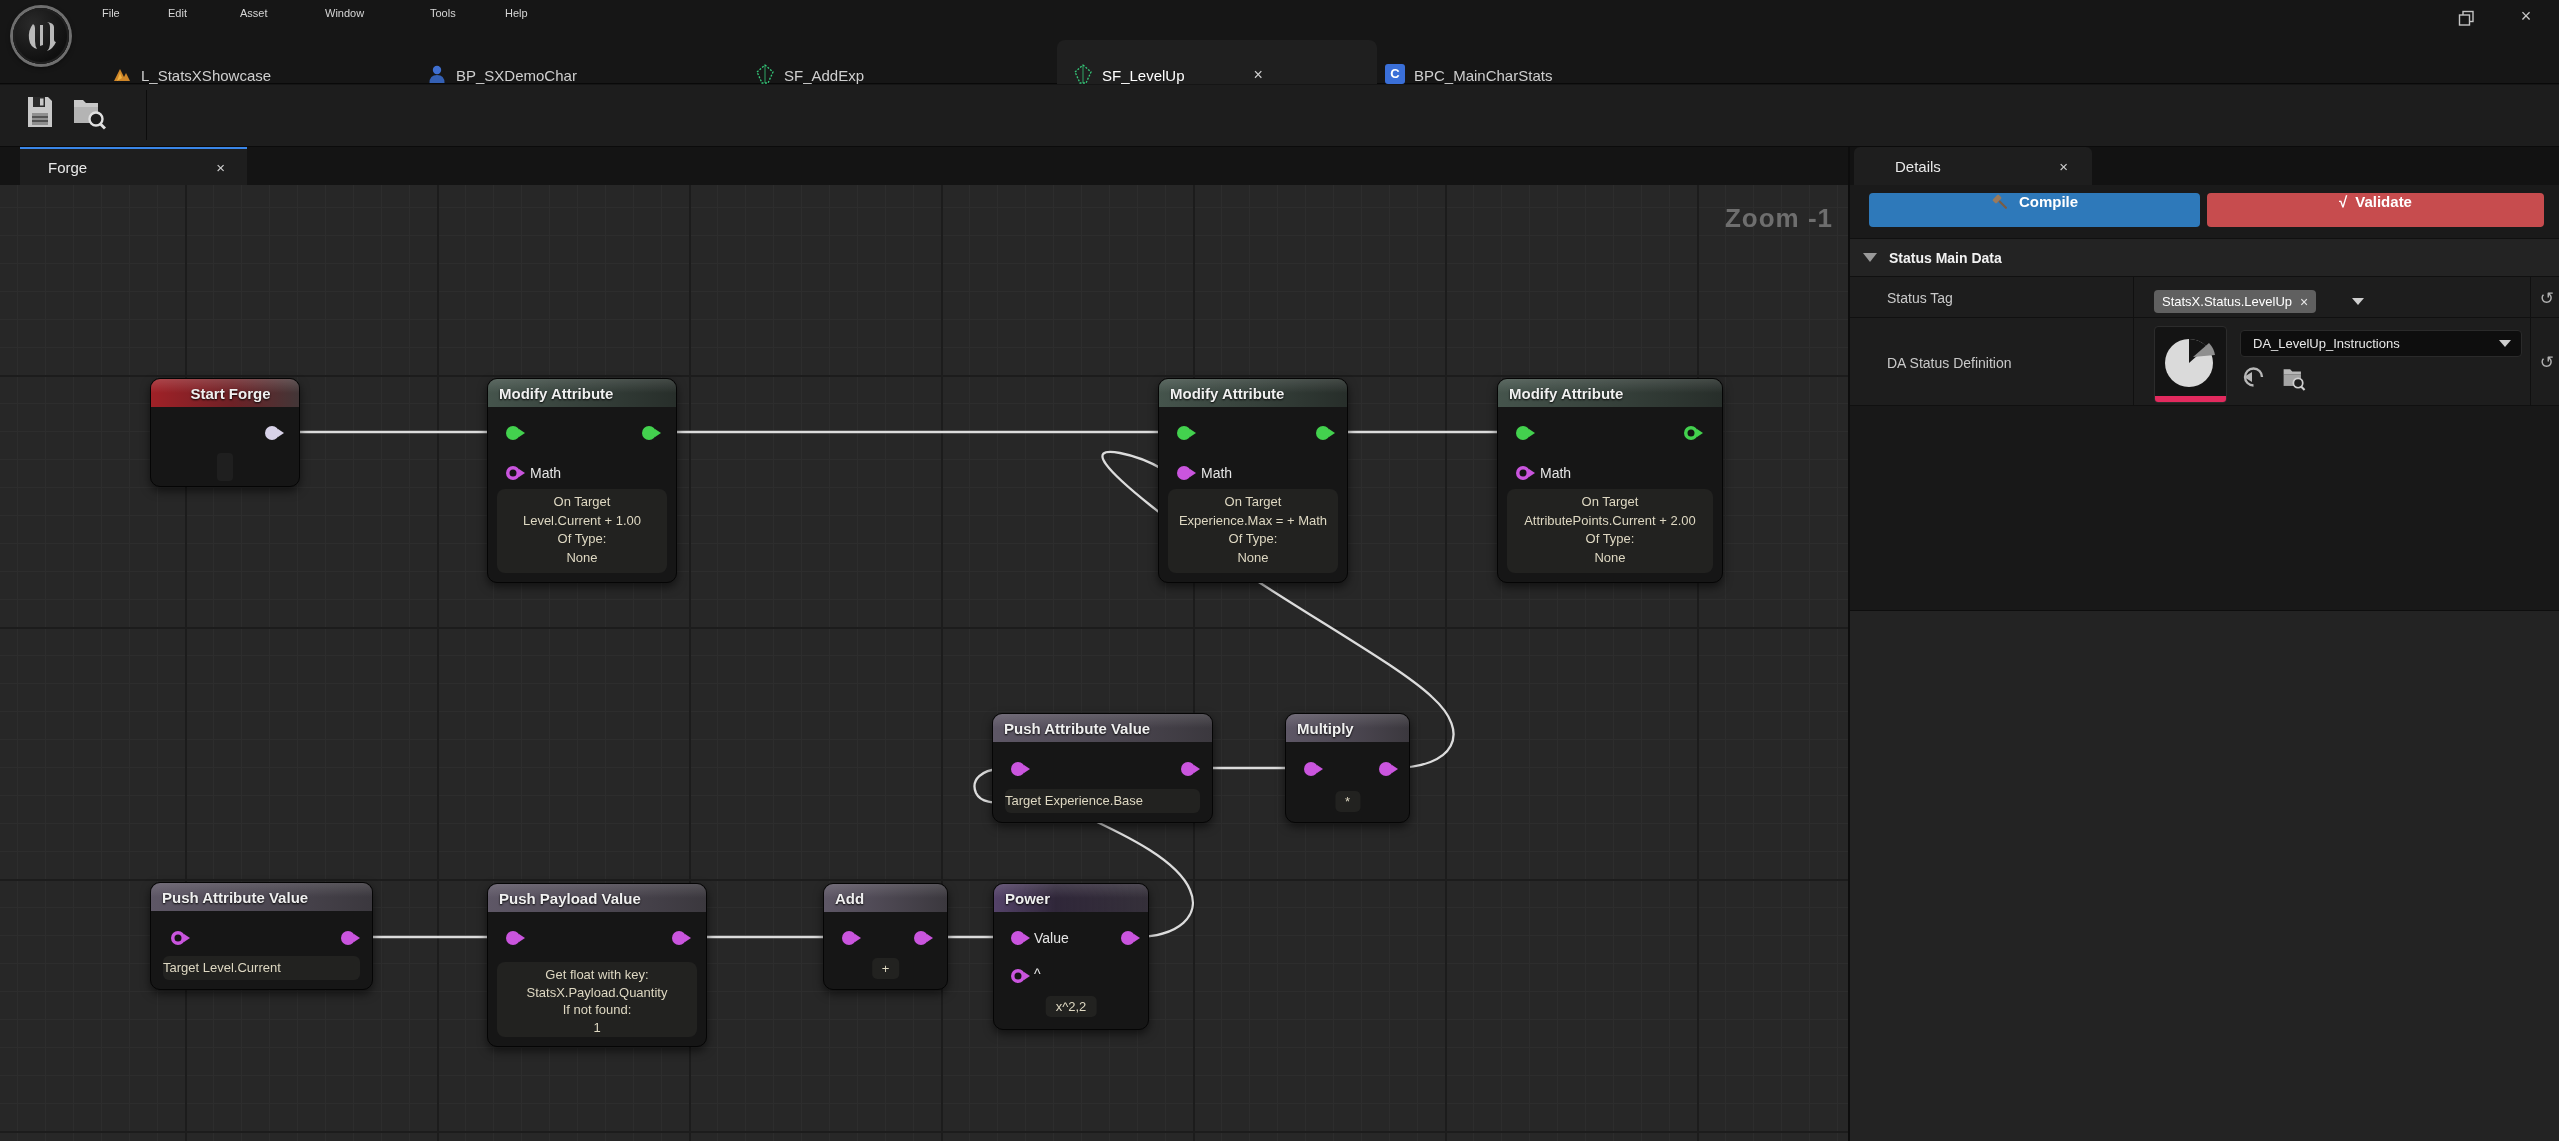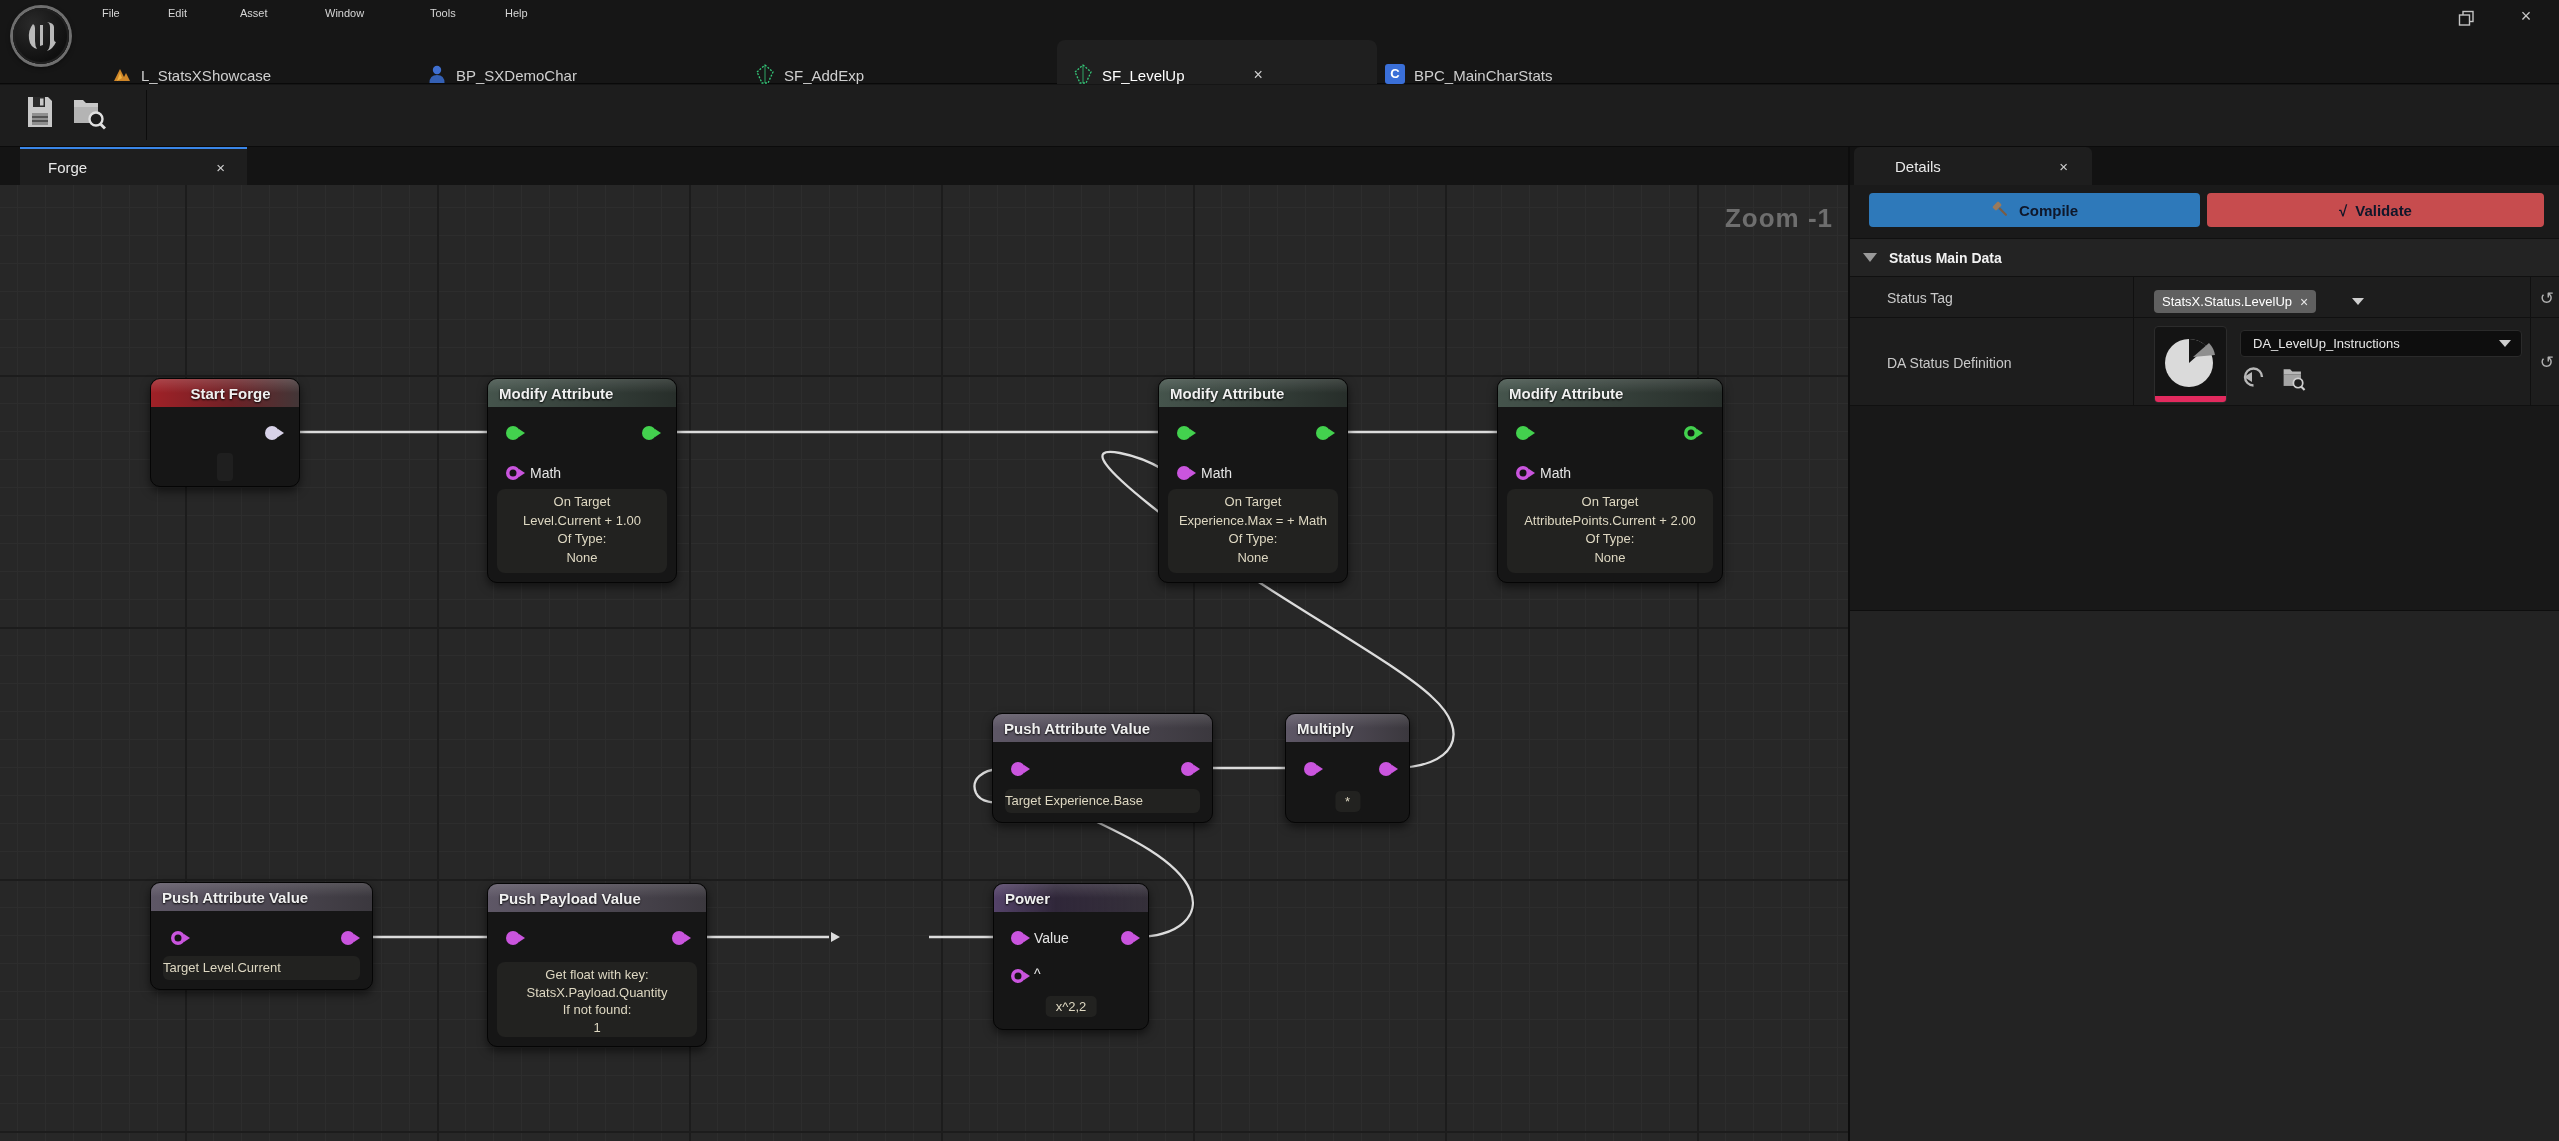--- a/index.html
+++ b/index.html
@@ -74,22 +74,22 @@
               background:#1f1f1f; border-radius:4px; }
 
   
   .details { position:absolute; left:1848px; top:147px; width:711px; height:994px; background:#181818; border-left:2px solid #0d0d0d; }
   .d-tabband { position:absolute; left:0; top:0; width:711px; height:38px; background:#121212; }
   .d-tab { position:absolute; left:4px; top:0; width:238px; height:38px; background:#1e1e1e; border-radius:6px 6px 0 0;
            display:flex; align-items:center; color:#e8e8e8; font-size:15px;gap:14px; }
   .d-tab .lbl { margin-left:41px; }
   .d-tab .x { margin-left:auto; margin-right:24px; color:#cfcfcf; }
   .d-buttons { position:absolute; left:0; top:38px; width:711px; height:53px; background:#1a1a1a; }
-  .btn { position:absolute; top:8px; height:34px; border-radius:4px; display:flex; align-items:center; justify-content:center;
-         gap:8px; color:#0f172a; font-size:15px; font-weight:bold; cursor:pointer; }
+  .btn { position:absolute; top:8px; height:34px; border-radius:4px; display:flex; justify-content:center;
+         gap:8px; color:#ffffff; font-size:15px; font-weight:bold; cursor:pointer; }
   .btn-compile { left:19px; width:331px; background:#2e79ba; }
   .btn-validate { left:357px; width:337px; background:#c74c4e; }
   .d-section { position:absolute; left:0; top:91px; width:711px; height:39px; background:#232323;
                border-top:1px solid #101010; border-bottom:1px solid #101010; display:flex; align-items:center;
                color:#f2f2f2; font-size:14px; font-weight:bold; }
   .tri-down { width:0; height:0; border-left:7px solid transparent; border-right:7px solid transparent;
               border-top:9px solid #9a9a9a; margin:0 12px 0 13px; }
   .d-row { position:absolute; left:0; width:711px; background:#1d1d1d; border-bottom:1px solid #101010; }
   .d-row .collab { position:absolute; left:0; top:0; bottom:0; width:284px; border-right:1px solid #101010; }
   .d-row .colreset { position:absolute; right:0; top:0; bottom:0; width:31px; border-left:1px solid #101010; }
@@ -320,20 +320,28 @@
       <span class="pin data" style="left:18px;top:47px"></span>
       <span class="pin data" style="left:184px;top:47px"></span>
       <div class="node-footer" style="top:78px;line-height:17.5px">
         <div>Get float with key:</div>
         <div>StatsX.Payload.Quantity</div>
         <div>If not found:</div>
         <div>1</div>
       </div>
     </div>
 
+    <div class="node" style="left:823px;top:698px;width:125px;height:107px">
+      <div class="node-header hdr-purple">
+          <span>Add</span>
+        </div>
+      <span class="pin data" style="left:18px;top:47px"></span>
+      <span class="pin data" style="left:90px;top:47px"></span>
+      <div class="op-badge"><span>+</span></div>
+    </div>
 
     <div class="node" style="left:993px;top:698px;width:156px;height:147px">
       <div class="node-header hdr-power">
           <span>Power</span>
         </div>
       <span class="pin data" style="left:17px;top:47px"></span>
       <span class="pin-label" style="left:40px;top:46px">Value</span>
       <span class="pin data hollow" style="left:17px;top:85px"></span>
       <span class="pin-label" style="left:40px;top:82px">^</span>
       <span class="pin data" style="left:127px;top:47px"></span>

